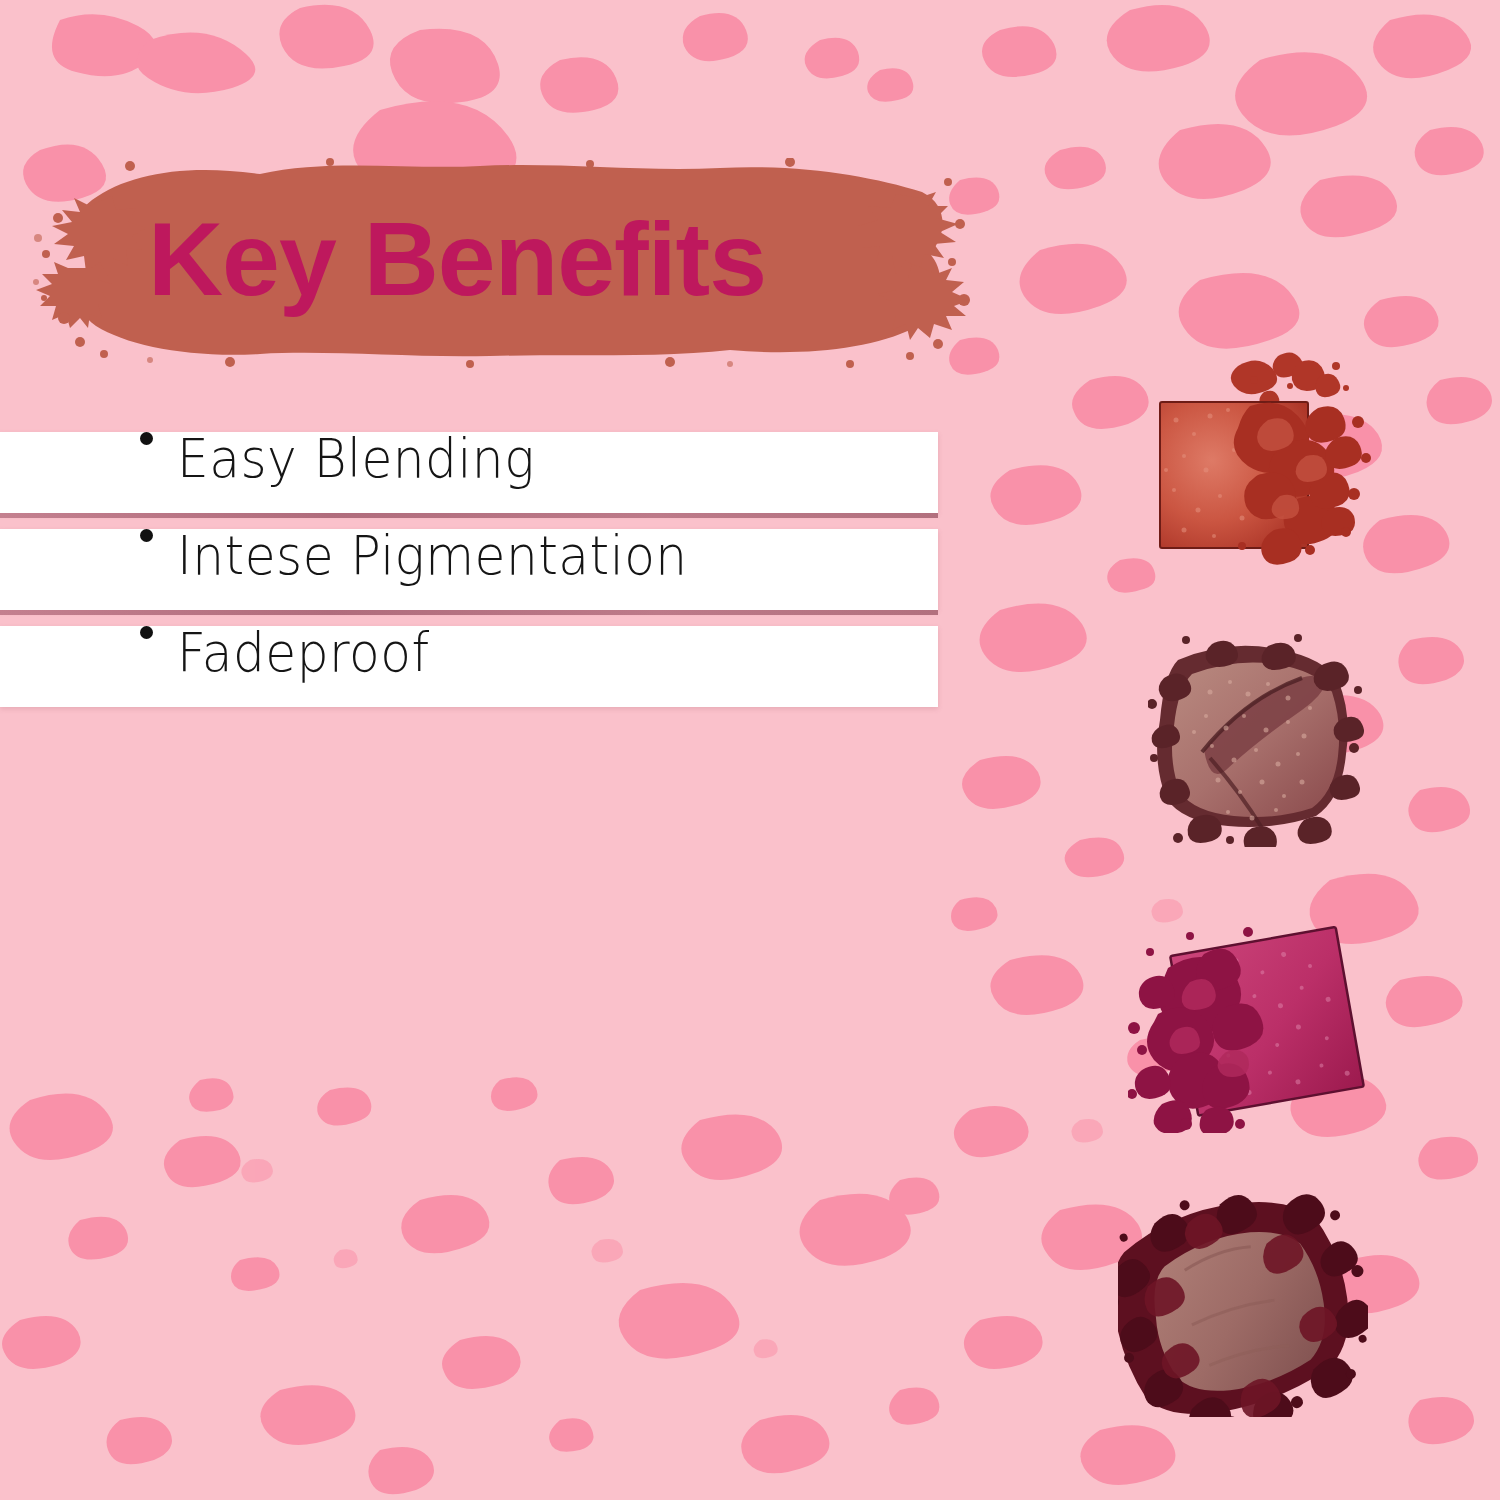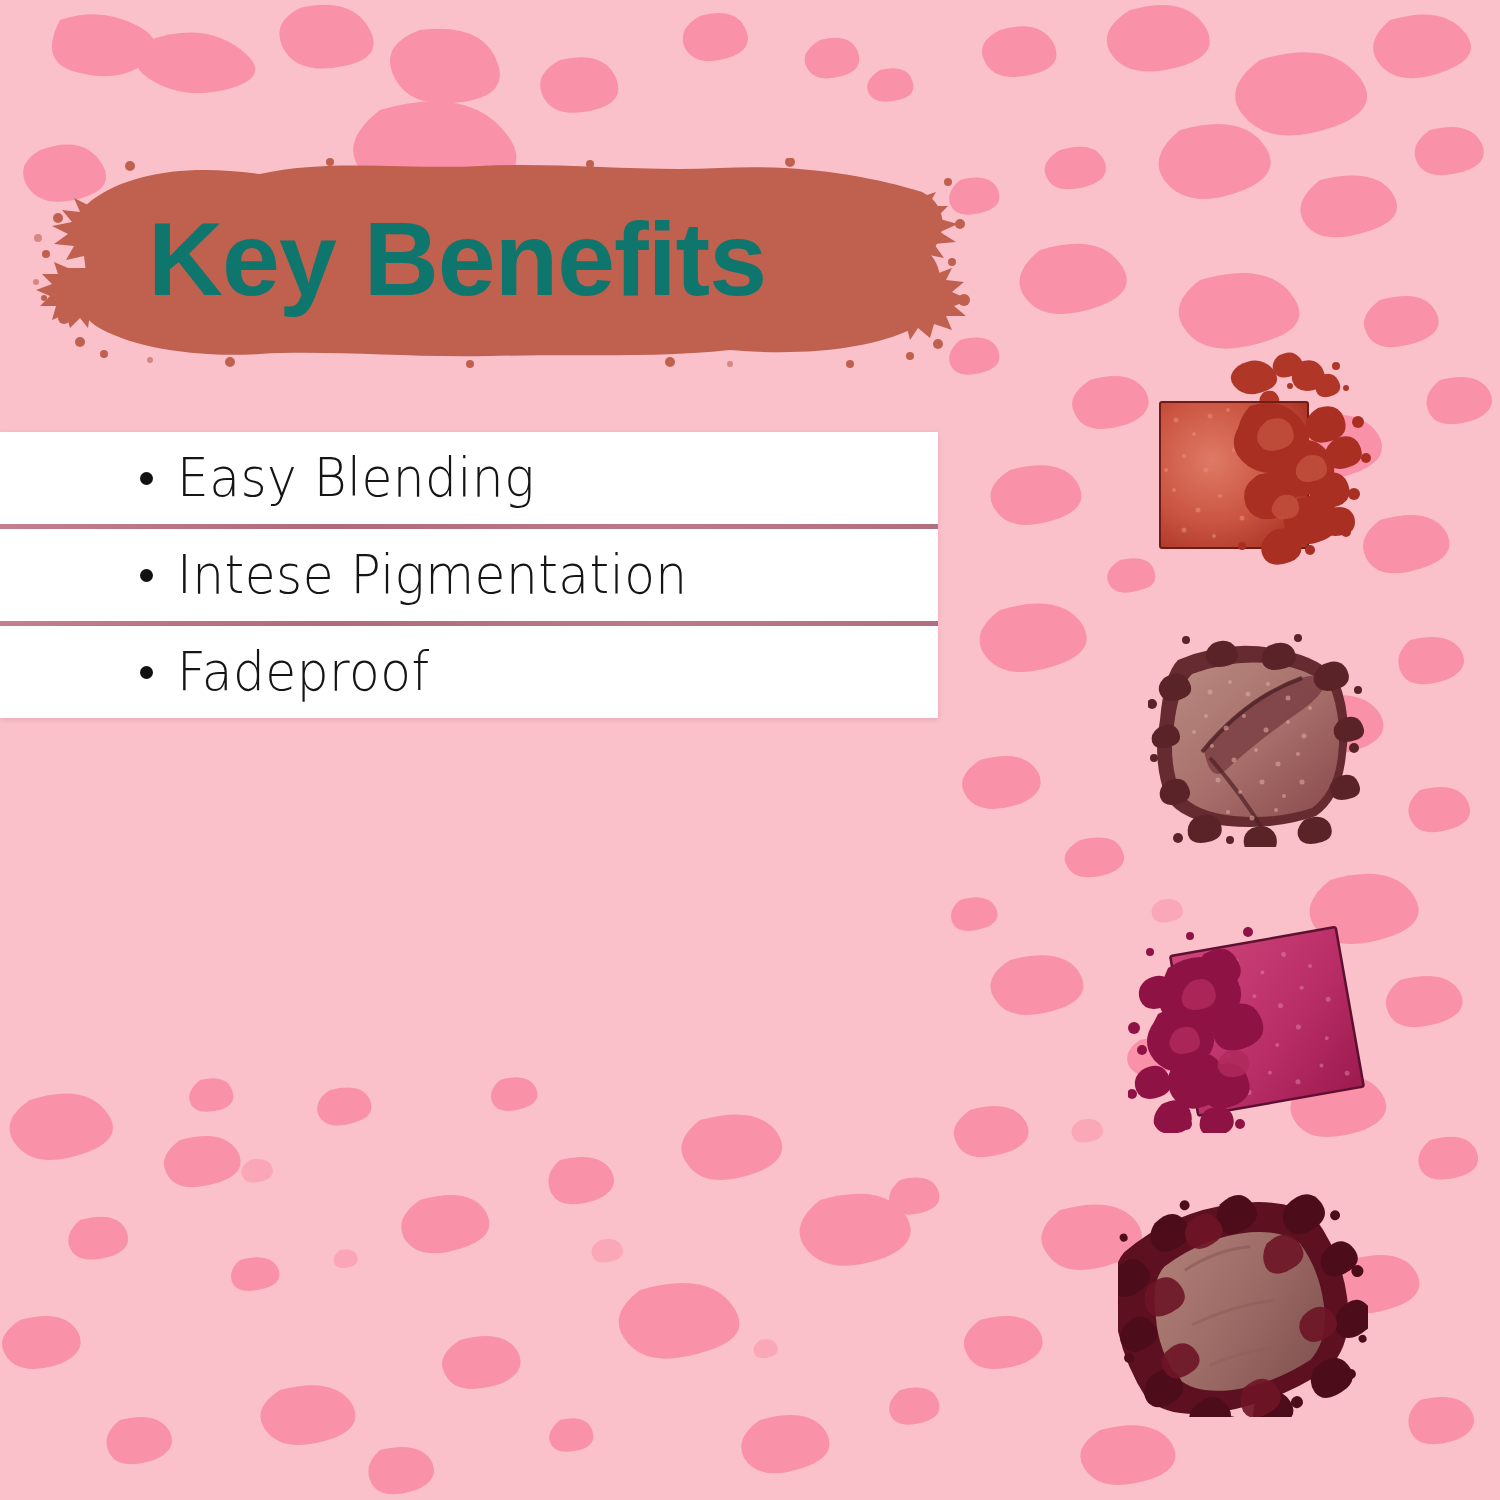--- a/index.html
+++ b/index.html
@@ -42,45 +42,45 @@
   }
   .banner svg { position: absolute; inset: 0; width: 100%; height: 100%; }
   .banner-title {
     position: absolute;
     left: 118px;
     top: 26px;
     width: 760px;
     height: 150px;
     display: flex;
     align-items: center;
-    color: #0f766e;
+    color: #be185d;
     font-family: "Liberation Sans", sans-serif;
     font-weight: bold;
     font-size: 104px;
     letter-spacing: -1px;
     line-height: 1;
     white-space: nowrap;
   }
 
   
   .benefits {
     position: absolute;
     left: 0px;
     top: 432px;
     width: 938px;
   }
   .benefit-row {
     position: relative;
-    height: 92px;
+    height: 81px;
     background: #ffffff;
     display: flex;
-    align-items: center;
+    align-items: flex-start;
     box-shadow: 0 2px 5px rgba(150, 70, 90, .18);
   }
-  .benefit-row + .benefit-row { margin-top: 5px; }
+  .benefit-row + .benefit-row { margin-top: 16px; }
   .benefit-row::after {
     content: "";
     position: absolute;
     left: 0;
     right: 0;
     bottom: -5px;
     height: 5px;
     background: linear-gradient(90deg, #c4808f 0%, #b06c7c 35%, #bd7a89 70%, #b2707e 100%);
   }
   .benefit-row:last-child::after { background: none; }

